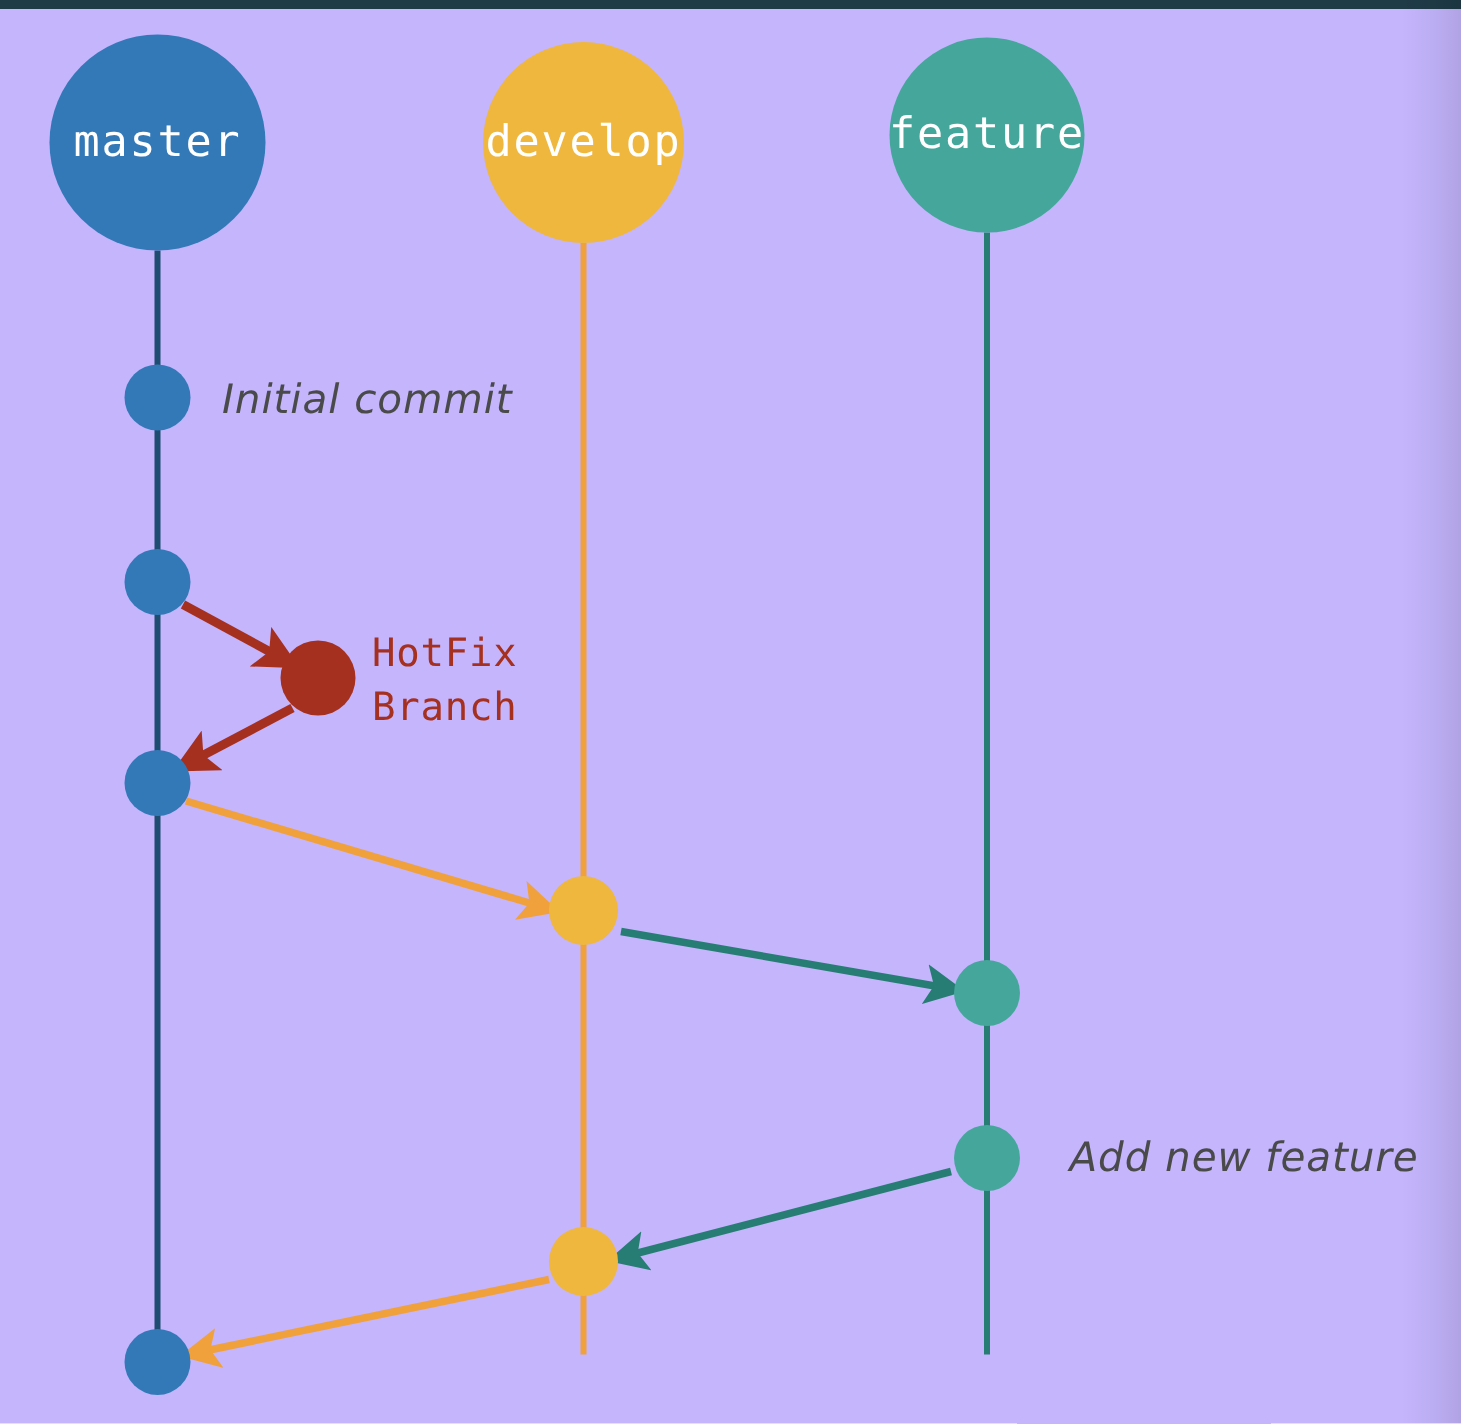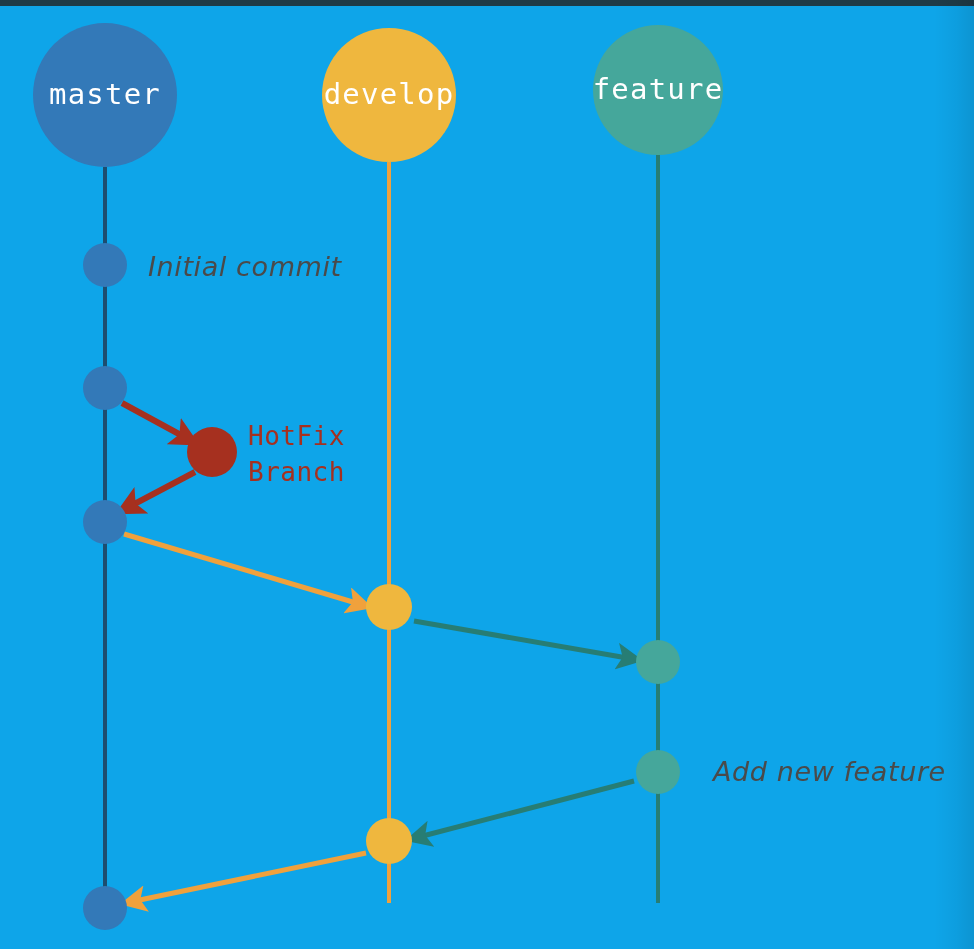--- a/index.html
+++ b/index.html
@@ -8,21 +8,21 @@
     padding: 0;
     background: #ffffff;
   }
   body {
     font-family: "DejaVu Sans", sans-serif;
   }
   #canvas {
     position: relative;
     width: 974px;
     height: 949px;
-    background: #0ea5e9;
+    background: #c4b5fd;
     overflow: hidden;
   }
   
   #top-rule {
     position: absolute;
     left: 0;
     top: 0;
     width: 974px;
     height: 6px;
     background: #1f3b47;

